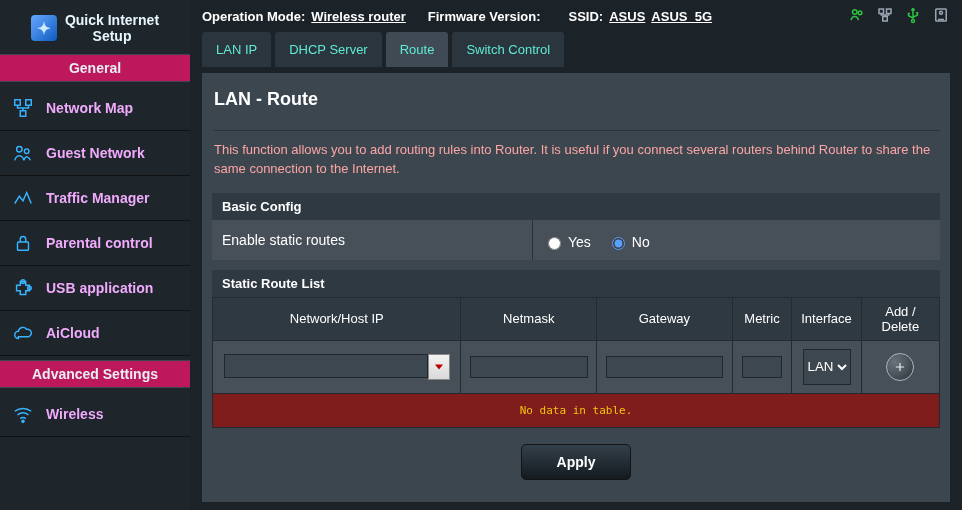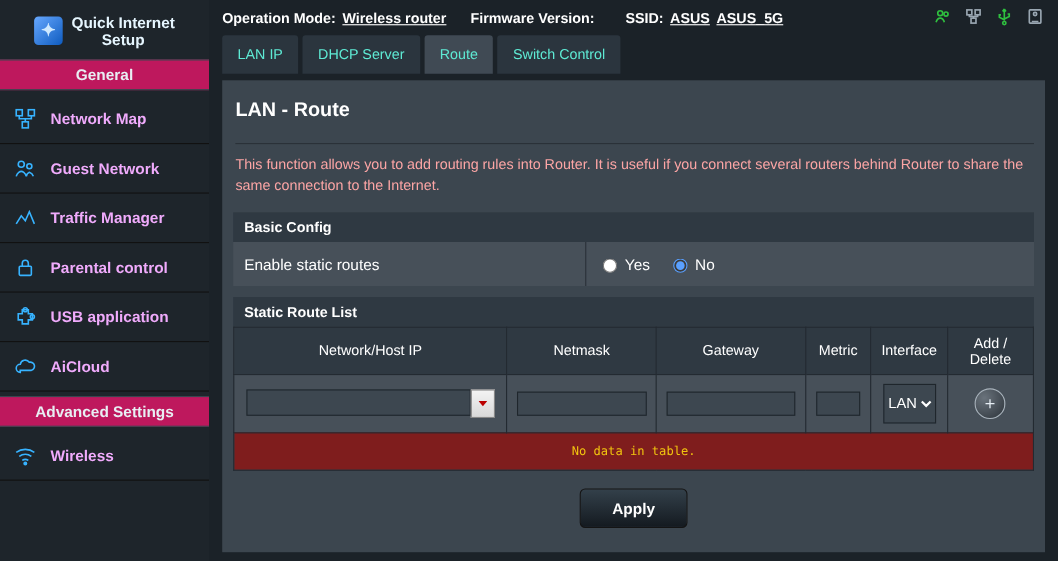--- a/index.html
+++ b/index.html
@@ -17,38 +17,38 @@
 .topbar-icons{margin-left:auto;display:flex;gap:10px}
 .topbar-icons .ic{width:18px;height:18px;display:flex;align-items:center;justify-content:center;cursor:pointer}
 .tabs{display:flex;gap:4px;padding:6px 0 0 12px}
 .tab{background:#2b353e;padding:10px 14px;border-radius:3px 3px 0 0;color:#5eead4;font-size:13px;cursor:pointer}
 .tab.active{background:#404a54}
 .panel{margin:6px 12px 0 12px;background:#3c464f}
 .panel-inner{padding:12px 10px 16px 10px}
 .panel h2{margin:4px 0 10px 2px;font-size:18px;font-weight:bold;color:#fff;border-bottom:1px solid #2a3138;padding-bottom:20px}
 .desc{color:#fca5a5;font-size:13px;margin:6px 2px 14px 2px;line-height:1.45}
 .section-bar{background:#2f3942;padding:6px 10px;font-weight:bold;color:#fff;font-size:13px}
-.cfg-row{display:flex;align-items:center;background:#475059}
+.cfg-row{display:flex;align-items:flex-end;background:#475059}
 .cfg-row .lbl{flex:0 0 300px;padding:12px 10px;font-size:14px;color:#fff;border-right:1px solid #2a3138}
 .cfg-row .ctrl{padding:10px;display:flex;gap:16px;align-items:center}
 .radio{display:flex;align-items:center;gap:4px;font-size:14px}
 .radio input{accent-color:#5aa0ff}
 .table{width:100%;border-collapse:collapse}
 .table th{background:#2f3942;color:#fff;font-weight:normal;padding:6px 4px;border:1px solid #232a31;font-size:13px}
 .table td{background:#475059;border:1px solid #232a31;padding:8px 6px;text-align:center}
 .txt-in{background:#3d4750;border:1px solid #1f262c;height:22px;width:96%;color:#fff;padding:0 4px;box-sizing:border-box}
 .combo{position:relative;display:inline-flex;width:96%}
 .combo input{flex:1;background:#3d4750;border:1px solid #1f262c;height:22px;color:#fff;padding:0 4px}
 .combo .arrow{width:20px;height:24px;background:linear-gradient(#f3f3f3,#d9d9d9);border:1px solid #888;display:flex;align-items:center;justify-content:center;cursor:pointer}
 .combo .arrow svg{width:8px;height:6px}
 .sel{background:#3d4750;color:#fff;border:1px solid #1f262c;height:36px}
 .add-btn{display:inline-flex;align-items:center;justify-content:center;width:26px;height:26px;border-radius:50%;background:radial-gradient(circle at 30% 30%,#6a737c,#2c333a);border:1px solid #aab4bd;cursor:pointer}
 .add-btn svg{width:14px;height:14px;stroke:#e6eef5;stroke-width:2}
 .empty-row td{background:#7f1d1d;color:#f1c40f;font-family:monospace;font-size:11px;padding:10px 0}
-.apply{display:block;margin:16px auto 6px auto;width:98px;padding:9px 0;text-align:center;border-radius:5px;border:1px solid #141414;color:#fff;font-weight:bold;background:linear-gradient(#33404a,#141a20);cursor:pointer;font-size:14px}
+.apply{display:block;margin:16px auto 6px auto;width:110px;padding:9px 0;text-align:center;border-radius:5px;border:1px solid #141414;color:#fff;font-weight:bold;background:linear-gradient(#33404a,#141a20);cursor:pointer;font-size:14px}
 </style>
 </head>
 <body>
 
 <div class="page">
   <aside class="sidebar">
     <div class="qis">
       <span class="wand">✦</span>
       <span style="white-space:pre-line;line-height:1.15">Quick Internet
 Setup</span>

